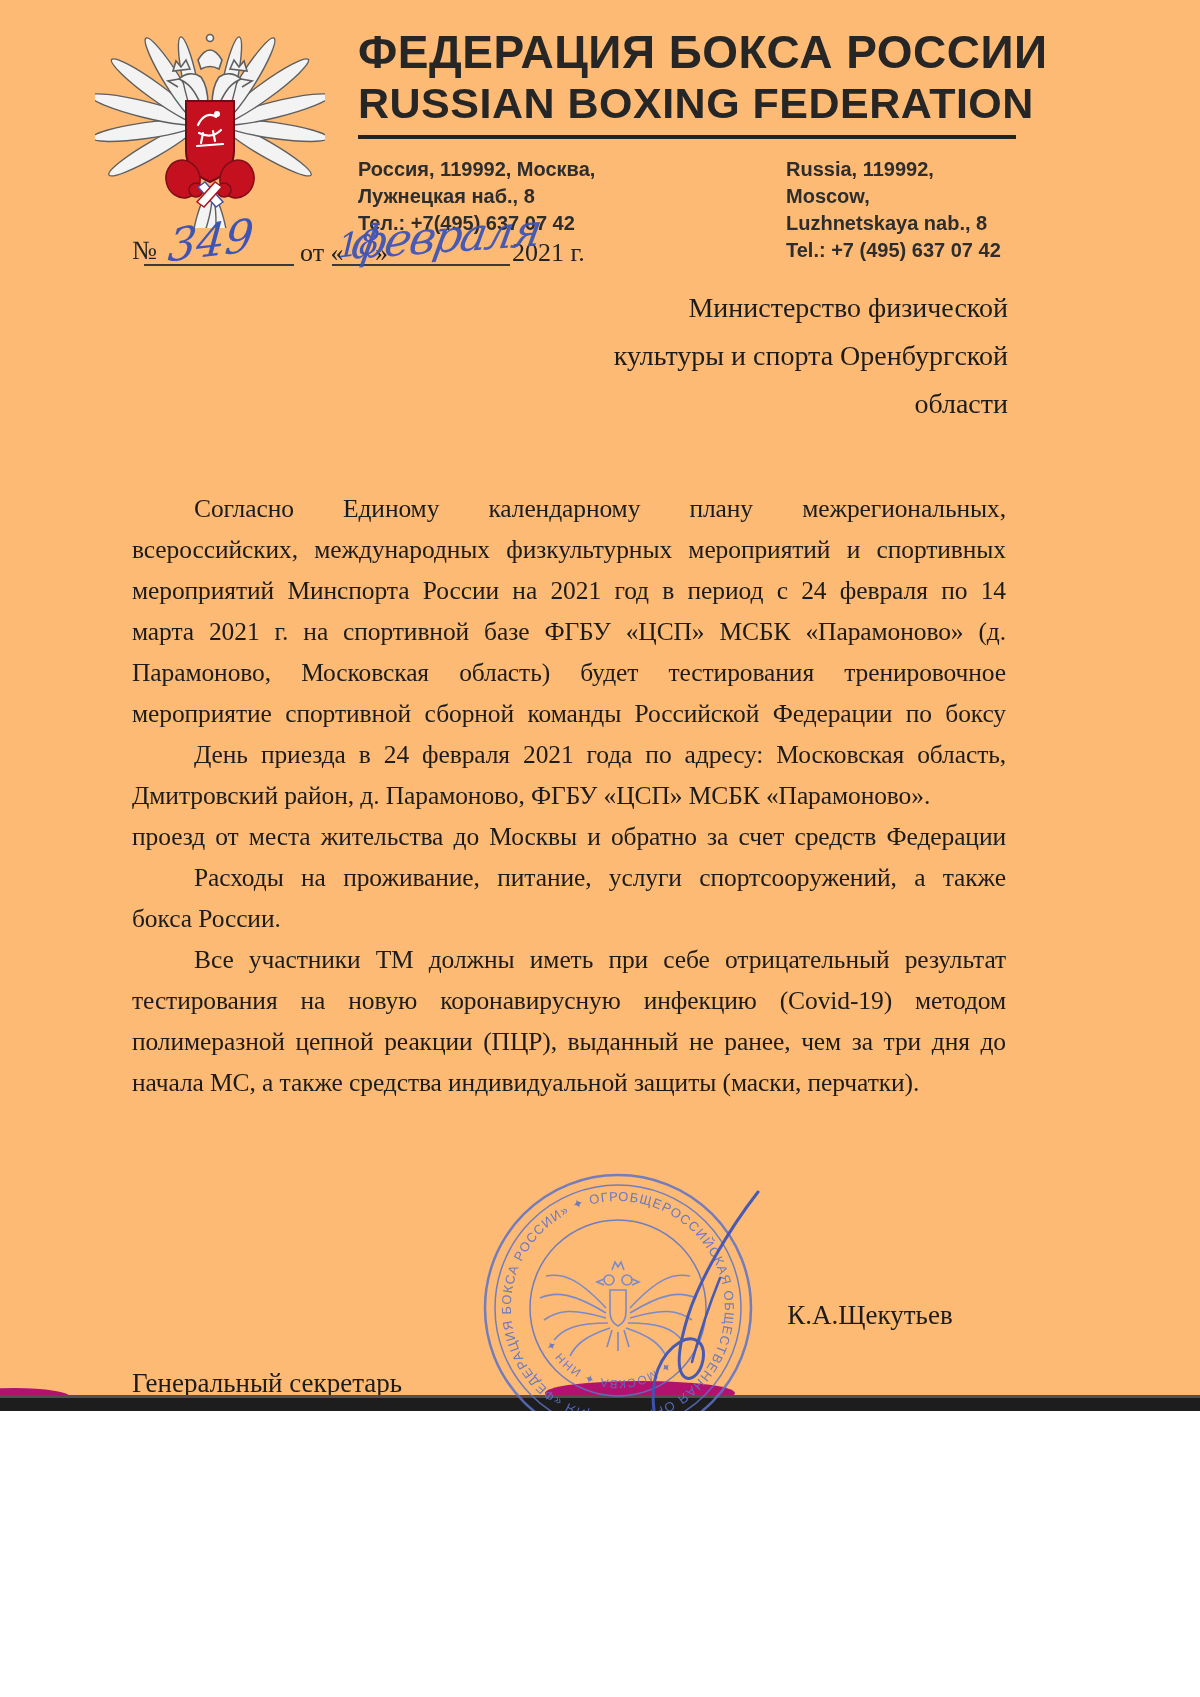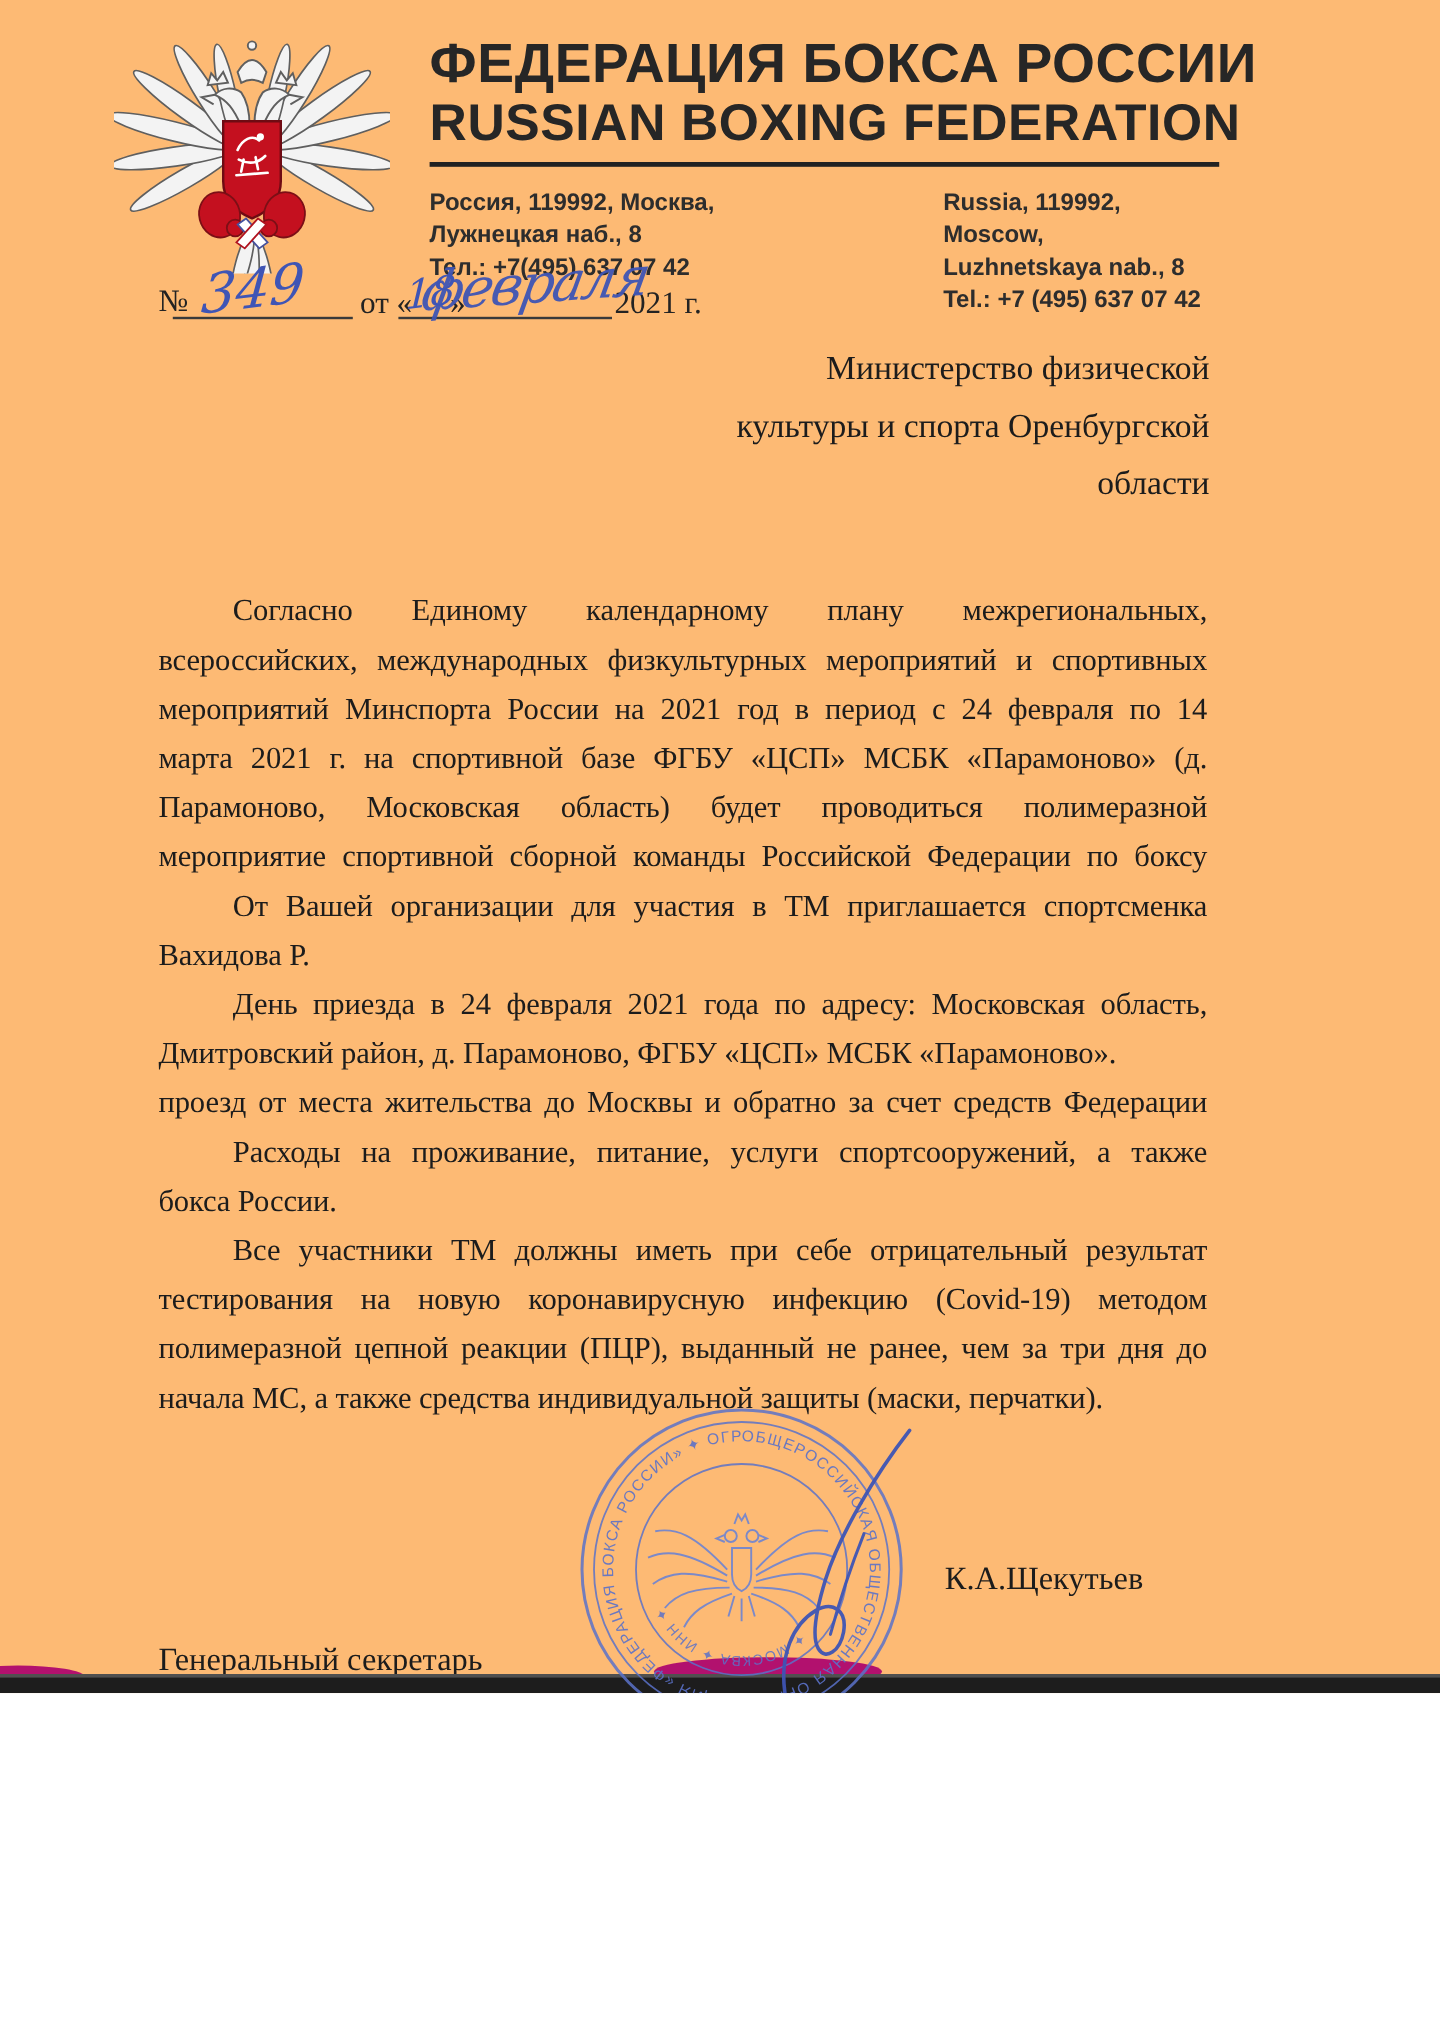--- a/index.html
+++ b/index.html
@@ -155,26 +155,22 @@
     <div>культуры и спорта Оренбургской</div>
     <div>области</div>
   </div>
 
   <div class="body-text">
     <div class="para">
       <div class="ln jl indent">Согласно Единому календарному плану межрегиональных,</div>
       <div class="ln jl">всероссийских, международных физкультурных мероприятий и спортивных</div>
       <div class="ln jl">мероприятий Минспорта России на 2021 год в период с 24 февраля по 14</div>
       <div class="ln jl">марта 2021 г. на спортивной базе ФГБУ «ЦСП» МСБК «Парамоново» (д.</div>
-      <div class="ln jl">Парамоново, Московская область) будет проводиться полимеразной</div>
+      <div class="ln jl">Парамоново, Московская область) будет тестирования тренировочное</div>
       <div class="ln jl">мероприятие спортивной сборной команды Российской Федерации по боксу</div>
-    </div>
-    <div class="para">
-      <div class="ln jl indent">От Вашей организации для участия в ТМ приглашается спортсменка</div>
-      <div class="ln">Вахидова Р.</div>
     </div>
     <div class="para">
       <div class="ln jl indent">День  приезда в 24 февраля 2021 года по адресу: Московская область,</div>
       <div class="ln">Дмитровский район, д. Парамоново, ФГБУ «ЦСП» МСБК «Парамоново».</div>
     </div>
     <div class="para">
       <div class="ln jl">проезд от места жительства до Москвы и обратно за счет средств Федерации</div>
       <div class="ln jl indent">Расходы на проживание, питание, услуги спортсооружений, а также</div>
       <div class="ln">бокса России.</div>
     </div>

